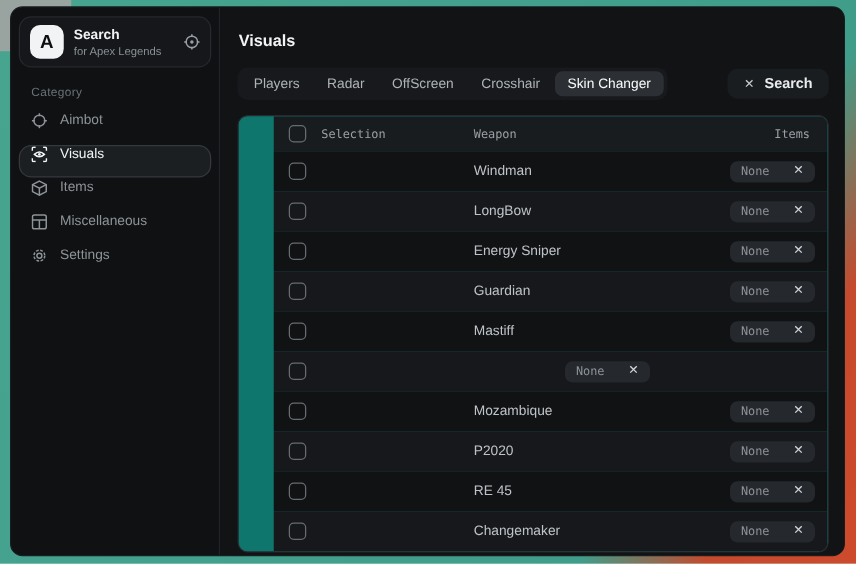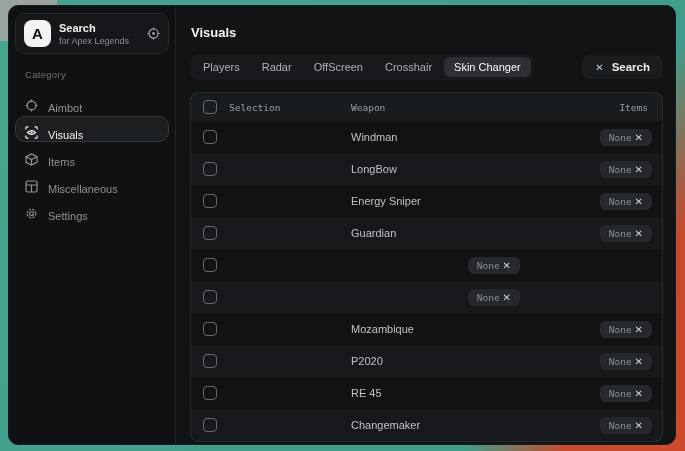--- a/index.html
+++ b/index.html
@@ -18,21 +18,21 @@
   .profile-card { display:flex; align-items:center; gap:8px; background:#15171a;
     border:1px solid #26292d; border-radius:10px; padding:6px 8px; height:41px; }
   .logo { width:27px; height:27px; flex:0 0 27px; background:#f2f3f4; color:#0c0e10; border-radius:8px;
     display:flex; align-items:center; justify-content:center; font-weight:bold; font-size:15px; }
   .app-name { font-size:11px; font-weight:bold; color:#f1f3f4; }
   .app-sub { font-size:9px; color:#8a9095; margin-top:2px; white-space:nowrap; }
   .target-btn { margin-left:auto; color:#9aa0a5; display:flex; cursor:pointer; }
 
   .category-label { font-size:9.5px; color:#6c7277; margin:15px 0 9px 10px; letter-spacing:.3px; }
 
-  .nav-item { display:flex; align-items:flex-end; gap:10px; height:26px; padding:0 9px; margin:1px 0;
+  .nav-item { display:flex; align-items:flex-start; gap:10px; height:26px; padding:0 9px; margin:1px 0;
     border-radius:10px; color:#8e9397; font-size:11px; border:1px solid transparent; cursor:pointer; }
   .nav-item.active { background:#1c1f22; border-color:#35393e; color:#f2f4f5; }
   .nav-item svg { flex:0 0 13px; }
 
   .session-card { position:absolute; left:6px; right:6px; bottom:7px; border:1px solid #26292d;
     border-radius:10px; padding:7px 10px; font-family:"DejaVu Sans Mono", monospace; font-size:9px;
     color:#7f858a; line-height:1.6; background:#101214; }
   .session-card .line2 { color:#9aa1a6; }
 
   
@@ -41,35 +41,35 @@
 
   .toolbar { display:flex; align-items:center; margin-top:14px;gap:36px; }
   .tabs { display:inline-flex; align-items:center; background:#17191c; border-radius:8px; padding:3px; gap:2px; }
   .tab { font-size:11px; color:#aeb3b7; padding:4px 10px; border-radius:6px; cursor:pointer; white-space:nowrap; }
   .tab.active { background:#2c3034; color:#fafbfc; }
   .search-btn { margin-left:auto; display:inline-flex; align-items:center; gap:8px; background:#1a1d20;
     color:#e9ebed; border:none; border-radius:8px; padding:6px 13px; font-size:11.5px; font-weight:bold;
     cursor:pointer; font-family:inherit; }
   .search-x { font-size:10px; color:#c9cdd0; font-weight:normal; }
 
-  .table { margin-top:12px; border:1px solid #272a2e; border-radius:8px; overflow:hidden; background:#0f766e; }
+  .table { margin-top:12px; border:1px solid #272a2e; border-radius:8px; overflow:hidden; background:#0f766e;padding-left:28px; }
   .thead, .row { display:grid; grid-template-columns:38px 122px 1fr 132px; align-items:center; }
   .thead { height:28px; background:#191c1f; font-family:"DejaVu Sans Mono", monospace;
     font-size:9.5px; color:#9aa0a5; }
   .row { height:32px; }
   #rows .row:nth-child(odd)  { background:#101214; }
   #rows .row:nth-child(even) { background:#16181b; }
 
   .cb-cell { display:flex; justify-content:center; }
   .checkbox { width:14px; height:14px; border:1.5px solid #676c71; border-radius:4px;
     background:transparent; cursor:pointer; }
   .head-skin { text-align:right; padding-right:14px; }
   .weapon-cell { font-size:11px; color:#bfc3c7; }
   .skin-cell { display:flex; justify-content:flex-end; padding-right:10px; }
-  .chip { display:inline-flex; align-items:flex-end; gap:3px; background:#25282c; border-radius:6px;
+  .chip { display:inline-flex; align-items:center; gap:19px; background:#25282c; border-radius:6px;
     padding:3px 9px; cursor:pointer; }
   .chip-label { font-family:"DejaVu Sans Mono", monospace; font-size:9.5px; color:#8d9298; }
   .chip-x { font-size:10px; color:#d4d7da; line-height:1; }
 </style>
 </head>
 <body>
 
 <div class="desktop">
   <div class="bg-patch"></div>
 
@@ -236,20 +236,21 @@
         <span class="chip-x">✕</span>
       </span>
     </div>
   </div>
 
   <div class="row">
     <div class="cb-cell">
                 <span class="checkbox"></span>
               </div>
     <div></div>
+    <div class="weapon-cell">Mastiff</div>
     <div class="skin-cell">
       <span class="chip">
         <span class="chip-label">None</span>
         <span class="chip-x">✕</span>
       </span>
     </div>
   </div>
 
   <div class="row">
     <div class="cb-cell">

